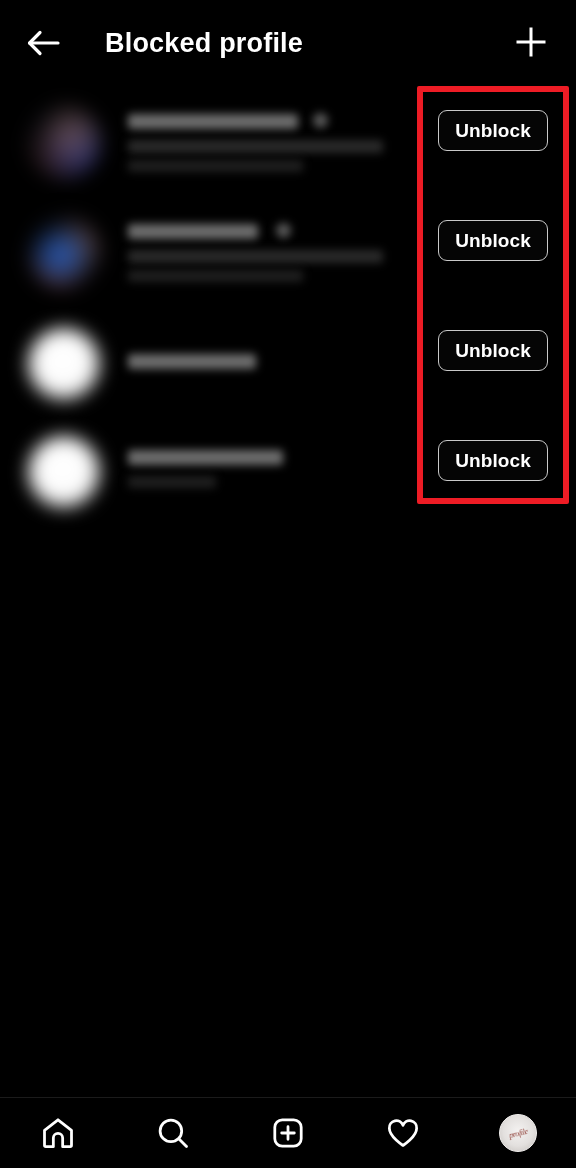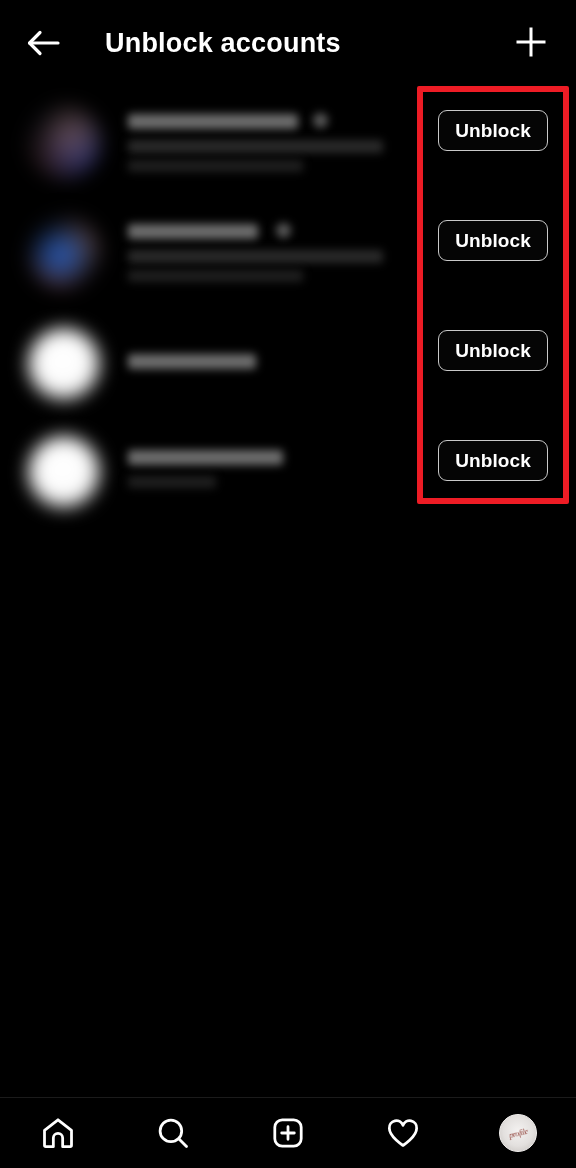--- a/index.html
+++ b/index.html
@@ -241,21 +241,21 @@
 
 <div class="header">
 
   <div class="back-btn">
     <svg width="34" height="30" viewBox="0 0 34 30">
       <path d="M2.5 15 H31" stroke="#ffffff" stroke-width="3.2" stroke-linecap="round" fill="none"></path>
       <path d="M13 4.5 L2.6 15 L13 25.5" stroke="#ffffff" stroke-width="3.2" stroke-linecap="round" stroke-linejoin="round" fill="none"></path>
     </svg>
   </div>
 
-  <div class="page-title">Unblock accounts</div>
+  <div class="page-title">Blocked profile</div>
 
   <div class="add-btn">
     <svg width="36" height="36" viewBox="0 0 36 36">
       <path d="M18 3.5 V32.5 M3.5 18 H32.5" stroke="#ffffff" stroke-width="3" stroke-linecap="butt" fill="none"></path>
     </svg>
   </div>
 
 </div>
 
 <div class="list">

